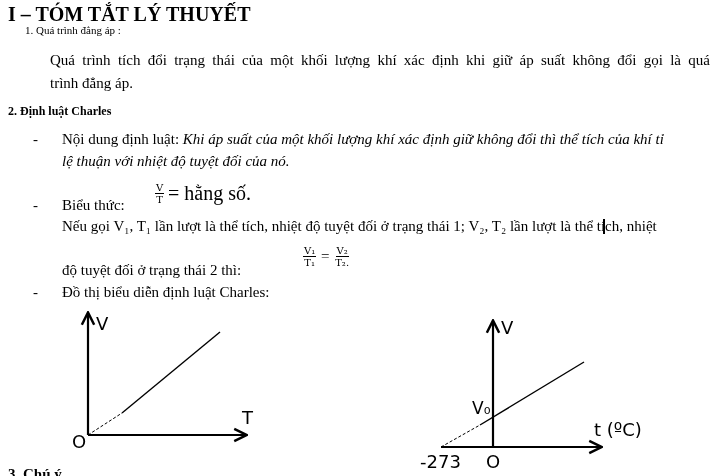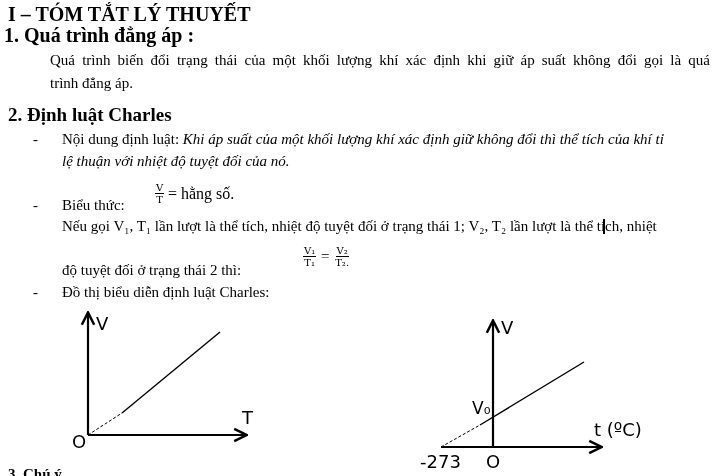--- a/index.html
+++ b/index.html
@@ -6,55 +6,55 @@
   body {
     width: 718px; height: 476px; overflow: hidden; position: relative;
     background: #ffffff; color: #000000;
     font-family: "Liberation Serif", "DejaVu Serif", serif;
     font-size: 15px;
   }
   .abs { position: absolute; white-space: nowrap; }
   .bold { font-weight: bold; }
   .ital { font-style: italic; }
   .h1 { left: 8px; top: 3px; font-size: 20px; font-weight: bold; }
-  .h2a { left: 4px; top: 24px; font-size: 20px; font-weight: bold; }
+  .h2a { left: 25px; top: 24px; font-size: 11px; font-weight: normal; }
   .p1 { left: 50px; top: 52px; width: 660px; white-space: normal; text-align: justify; text-align-last: justify; }
   .p1b { left: 50px; top: 75px; text-align: center; }
-  .h2b { left: 8px; top: 104px; font-size: 19px; font-weight: bold; }
+  .h2b { left: 8px; top: 104px; font-size: 12px; font-weight: bold; }
   .dash { left: 33px; }
   .frac { display: inline-flex; flex-direction: column; align-items: center; vertical-align: middle; font-size: 10px; line-height: 11px; font-family: "DejaVu Serif", serif; }
   .frac .num { border-bottom: 1.2px solid #000; padding: 0 1px; }
   .frac .den { padding: 0 1px; }
   .cursor { display: inline-block; width: 2px; height: 15px; background: #000; vertical-align: -2px; margin: 0 -1px; }
   svg text { font-family: "DejaVu Sans", sans-serif; }
 </style>
 </head>
 <body>
 
 <div class="abs h1">I – TÓM TẮT LÝ THUYẾT</div>
 <div class="abs h2a">1. Quá trình đẳng áp :</div>
-<div class="abs p1">Quá trình biến đổi trạng thái của một khối lượng khí xác định khi giữ áp suất không đổi gọi là quá</div>
+<div class="abs p1">Quá trình tích đổi trạng thái của một khối lượng khí xác định khi giữ áp suất không đổi gọi là quá</div>
 <div class="abs p1b">trình đẳng áp.</div>
 
 <div class="abs h2b">2. Định luật Charles</div>
 
 <div class="abs dash" style="top:131px;">-</div>
 <div class="abs" style="left:62px; top:131px;">
   <span>Nội dung định luật: </span><span class="ital">Khi áp suất của một khối lượng khí xác định giữ không đổi thì thể tích của khí tỉ</span>
 </div>
 <div class="abs ital" style="left:62px; top:153px;">lệ thuận với nhiệt độ tuyệt đối của nó.</div>
 
 <div class="abs dash" style="top:197px;">-</div>
 <div class="abs" style="left:62px; top:197px;">Biểu thức:</div>
 <div class="abs" style="left:155px; top:182px;">
   <span class="frac">
     <span class="num">V</span>
     <span class="den">T</span>
   </span>
-  <span style="font-size:16px; vertical-align:middle;font-family:Liberation Serif, serif;">= hằng số.</span>
+  <span style="font-size:20px; vertical-align:middle;font-family:Liberation Serif, serif;">= hằng số.</span>
 </div>
 
 <div class="abs" style="left:62px; top:218px;">
   <span>Nếu gọi V₁, T₁ lần lượt là thể tích, nhiệt độ tuyệt đối ở trạng thái 1; V₂, T₂ lần lượt là thể tích, nhiệt</span>
 </div>
 <div class="abs" style="left:604px; top:219px;"><span class="cursor"></span></div>
 <div class="abs" style="left:62px; top:262px;text-align:center;">độ tuyệt đối ở trạng thái 2 thì:</div>
 <div class="abs" style="left:303px; top:245px;">
   <span class="frac">
     <span class="num">V₁</span>

